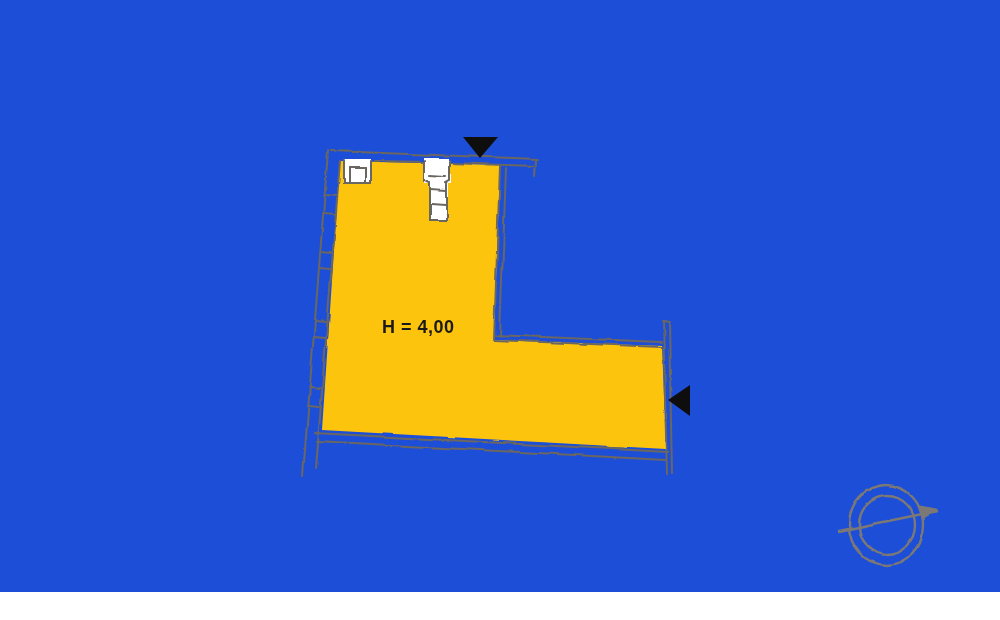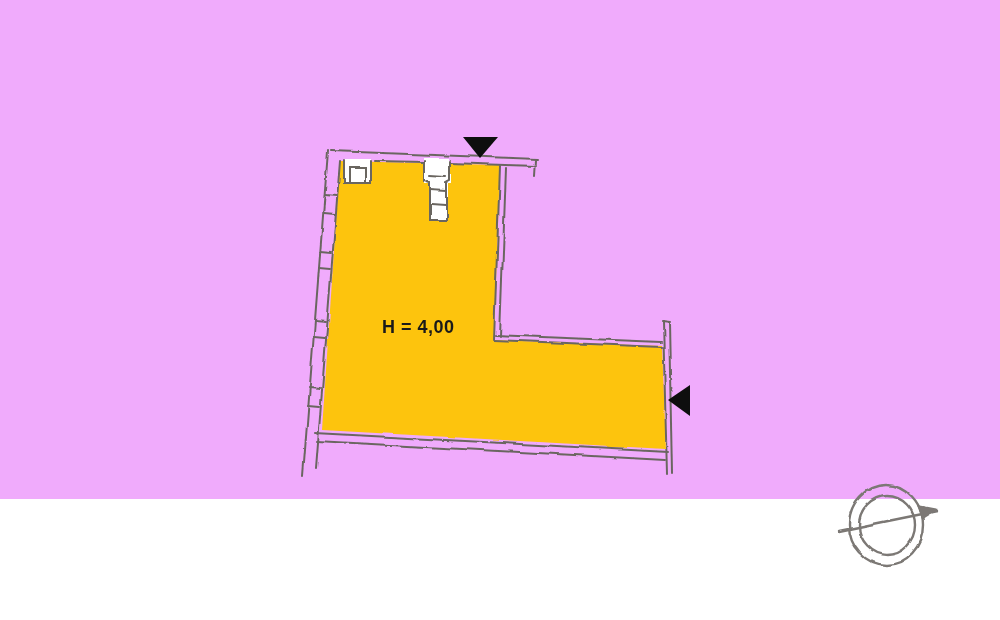--- a/index.html
+++ b/index.html
@@ -7,22 +7,22 @@
     padding: 0;
     background: #ffffff;
     width: 1000px;
     height: 620px;
     overflow: hidden;
     font-family: "Liberation Sans", sans-serif;
   }
   .stage {
     position: relative;
     width: 1000px;
-    height: 499px;
-    background: #f0abfc;
+    height: 592px;
+    background: #1d4ed8;
   }
   svg { display: block; }
   .room-label-text {
     font-family: "Liberation Sans", sans-serif;
     font-weight: bold;
     font-size: 18px;
     letter-spacing: 0.5px;
   }
 </style>
 </head>

